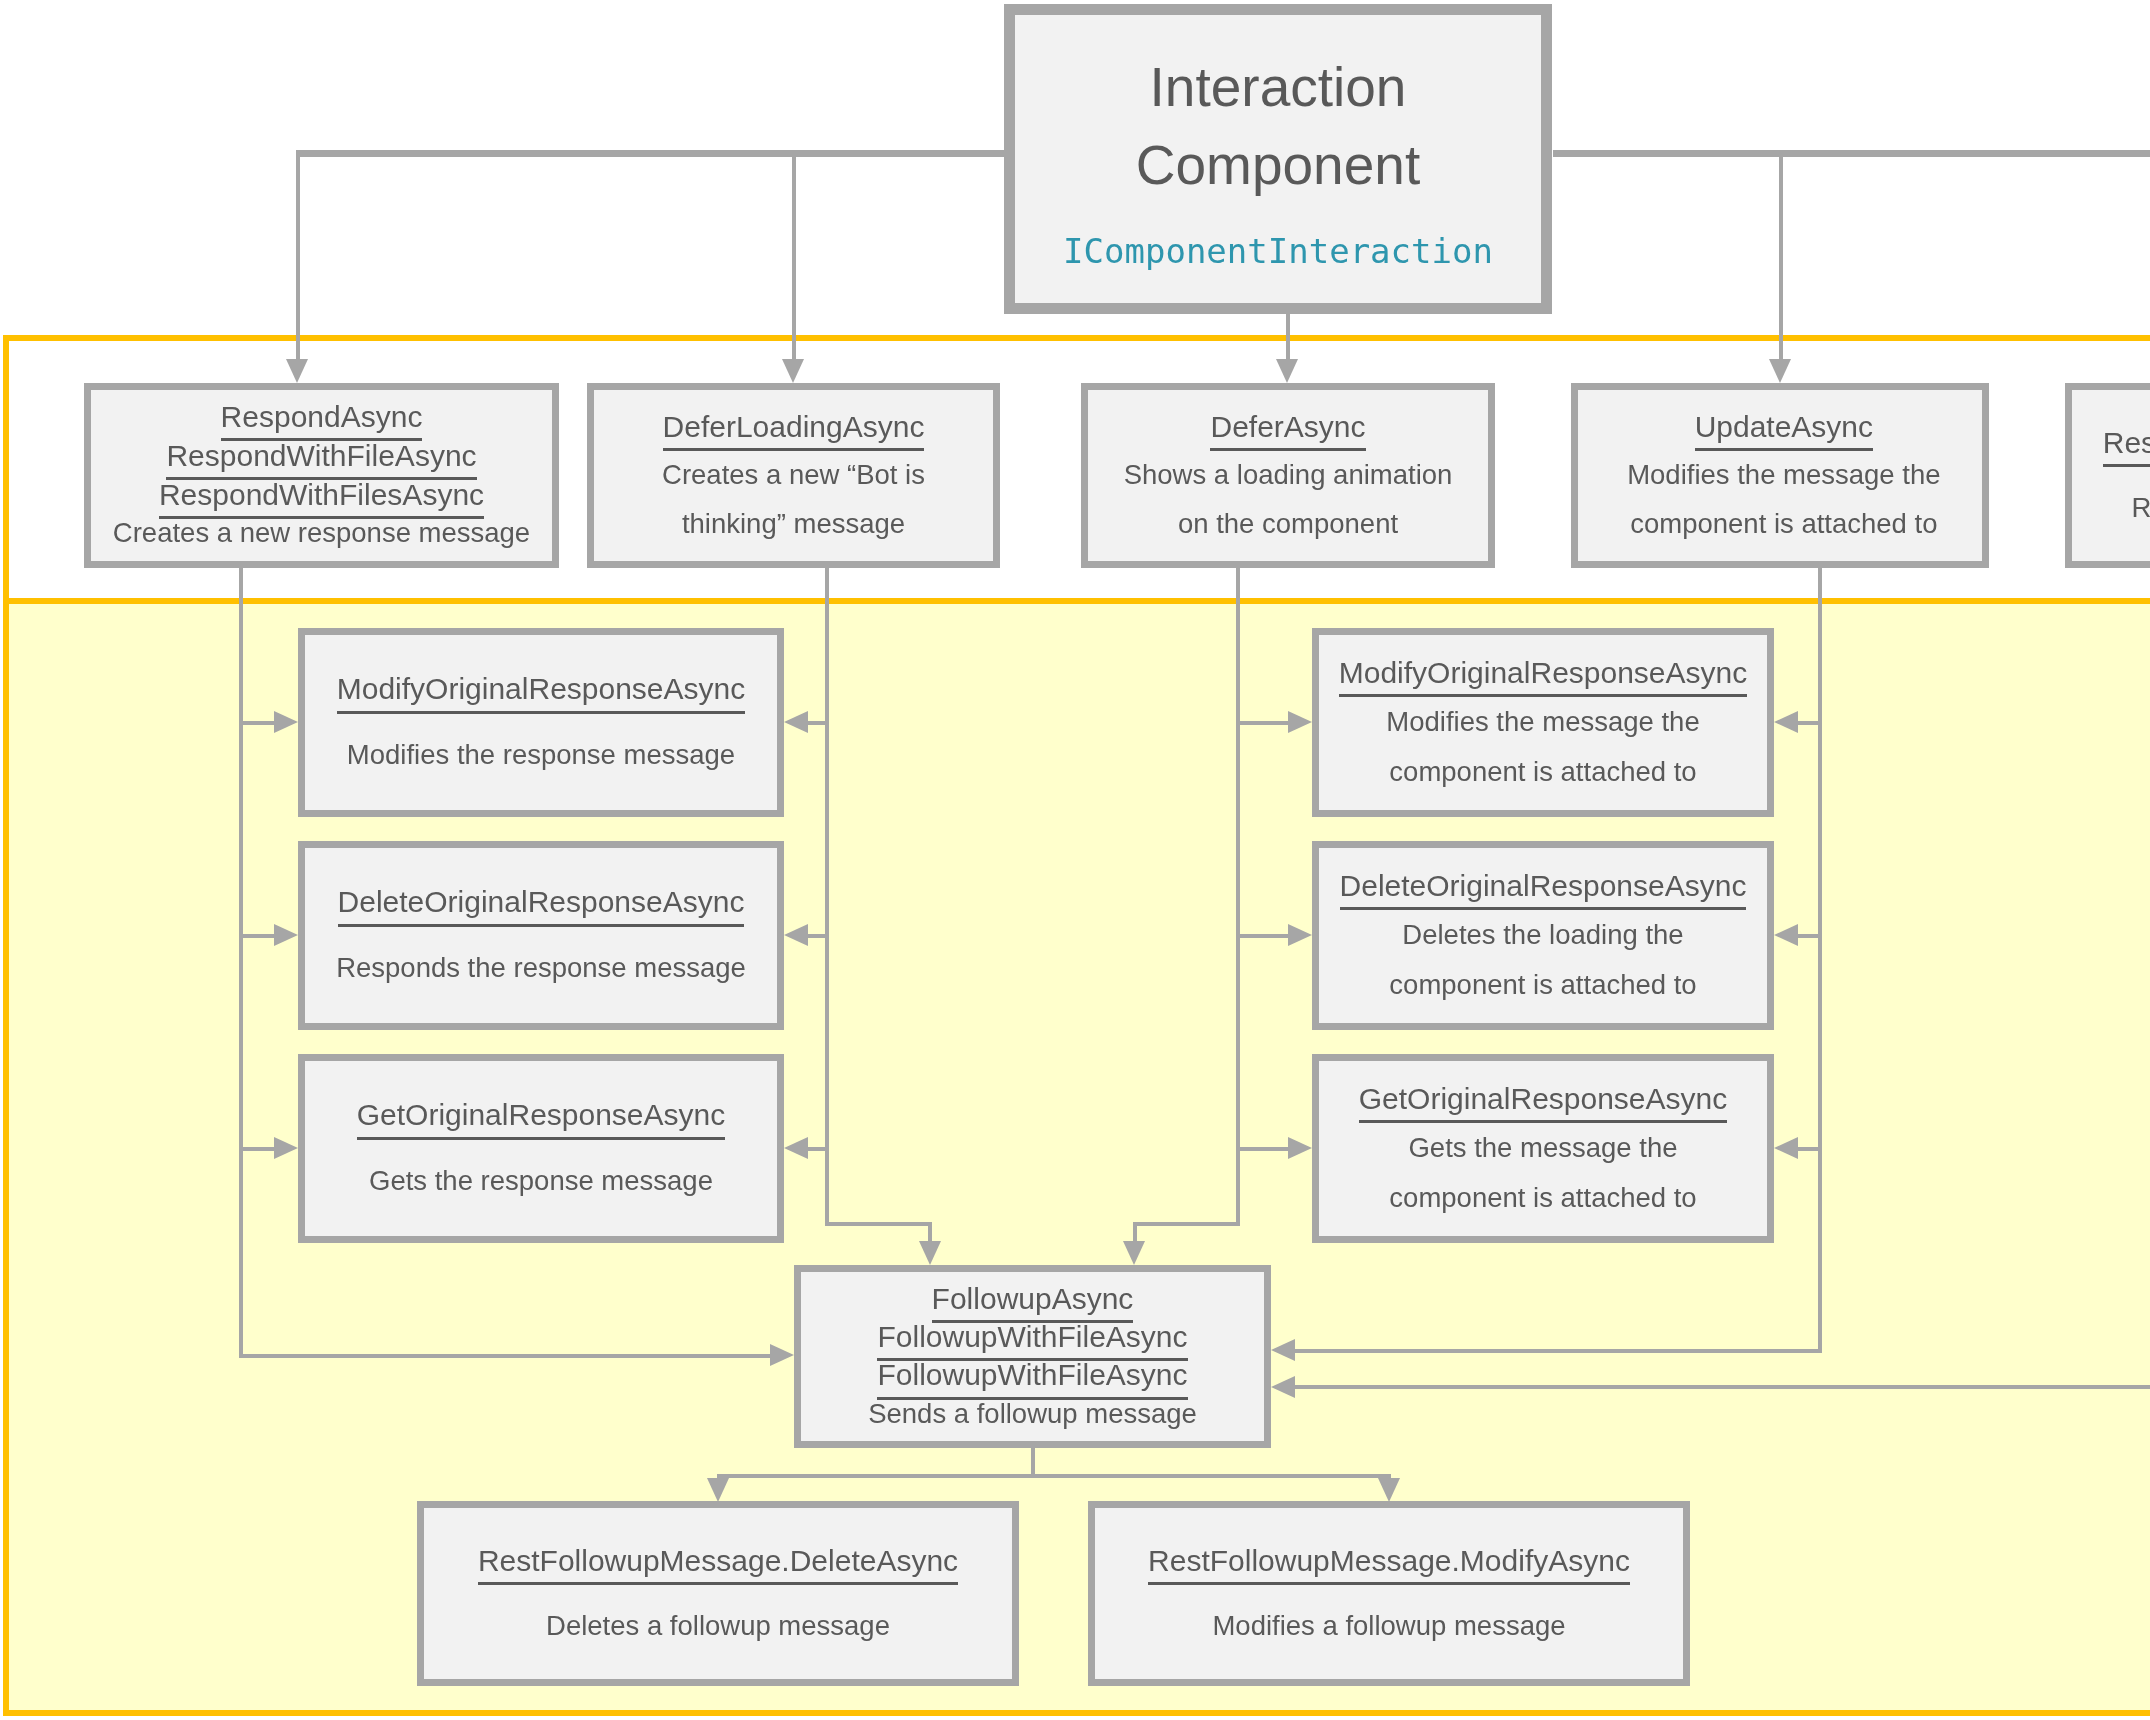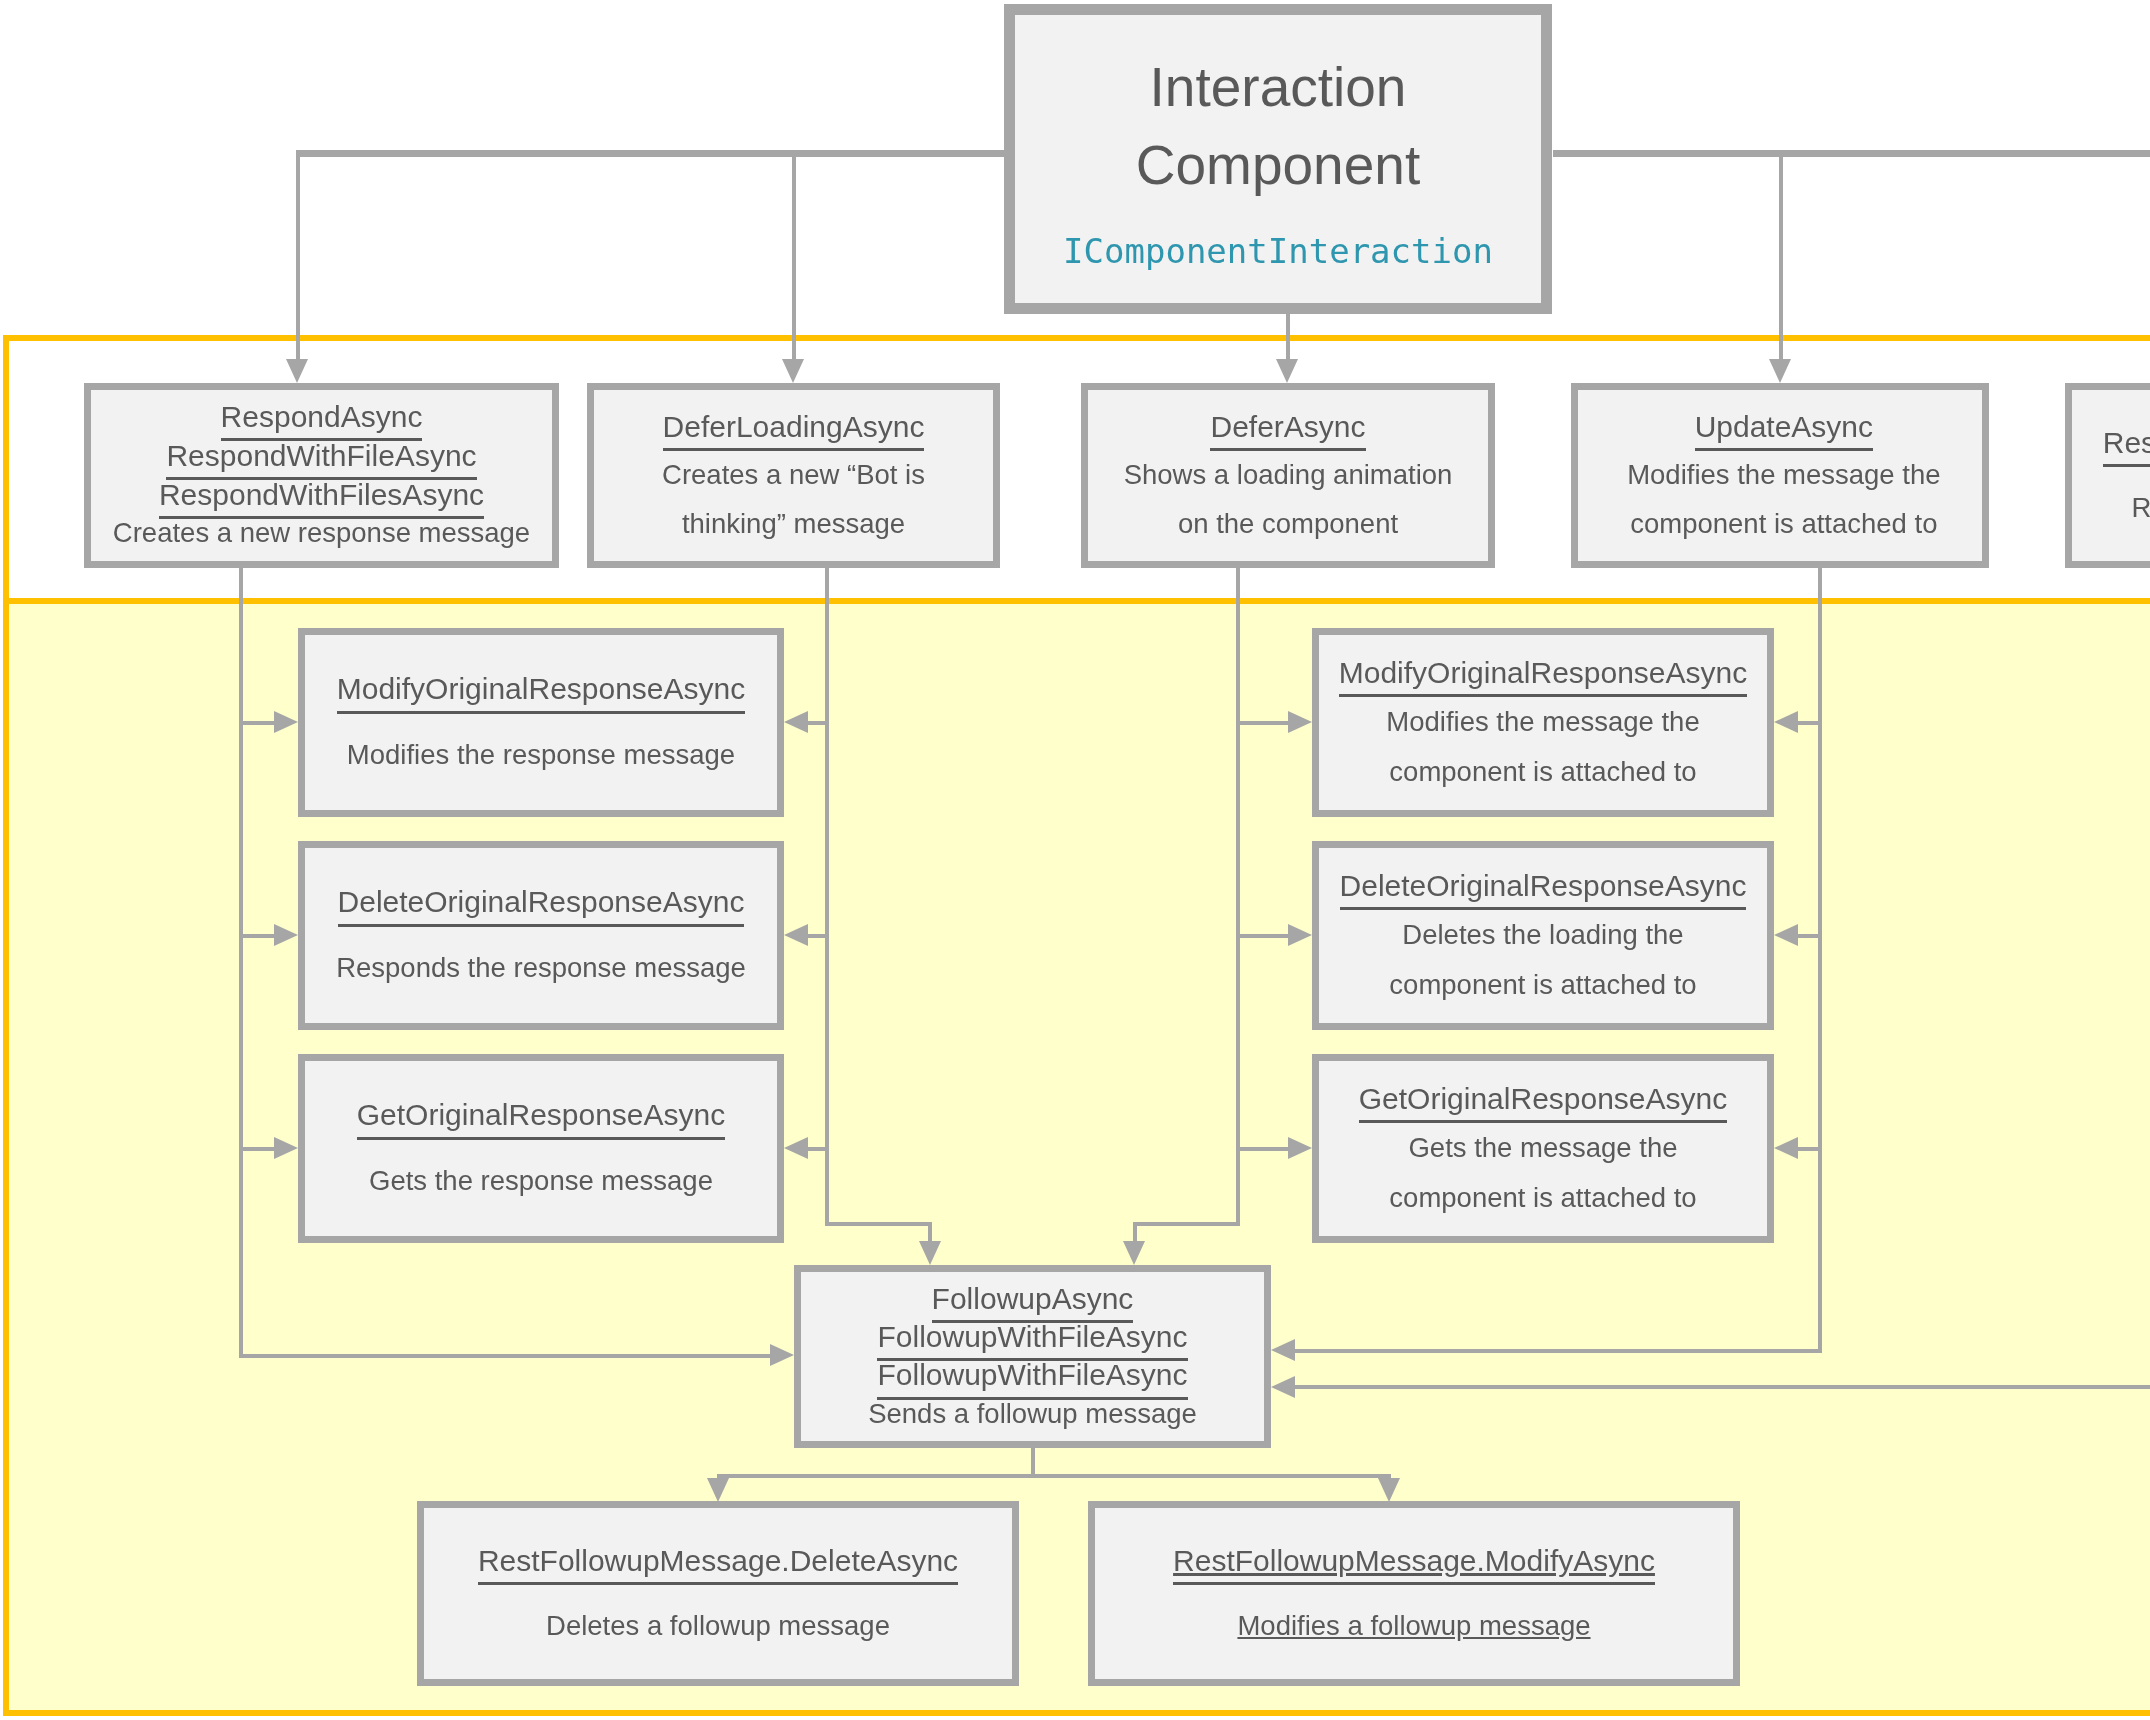--- a/index.html
+++ b/index.html
@@ -175,17 +175,17 @@
   <div class="mtitle"><span class="ul">FollowupAsync</span></div>
   <div class="mtitle"><span class="ul">FollowupWithFileAsync</span></div>
   <div class="mtitle"><span class="ul">FollowupWithFileAsync</span></div>
   <div class="mdesc">Sends a followup message</div>
 </div>
 
 <div class="mbox" style="left:417px;top:1501px;width:602px;height:185px;">
   <div class="mtitle"><span class="ul">RestFollowupMessage.DeleteAsync</span></div>
   <div class="mdesc">Deletes a followup message</div>
 </div>
-<div class="mbox" style="left:1088px;top:1501px;width:652px;height:185px;text-decoration:underline;">
+<div class="mbox" style="left:1088px;top:1501px;width:602px;height:185px;">
   <div class="mtitle"><span class="ul">RestFollowupMessage.ModifyAsync</span></div>
   <div class="mdesc">Modifies a followup message</div>
 </div>
 
 
 </body></html>

